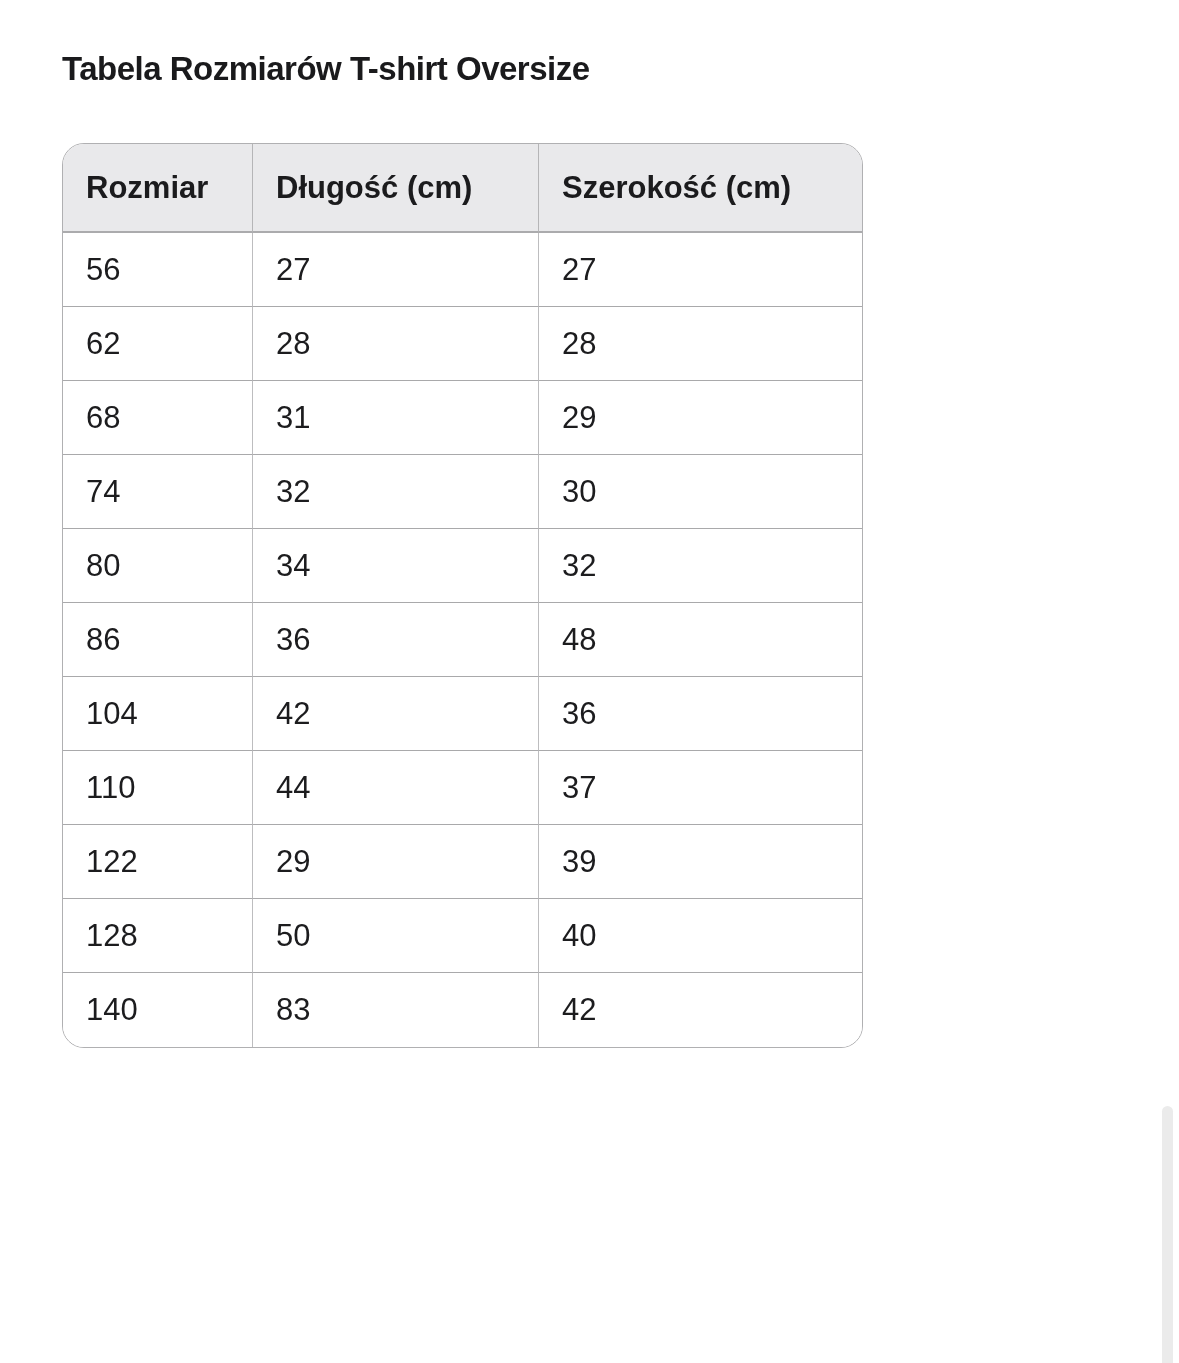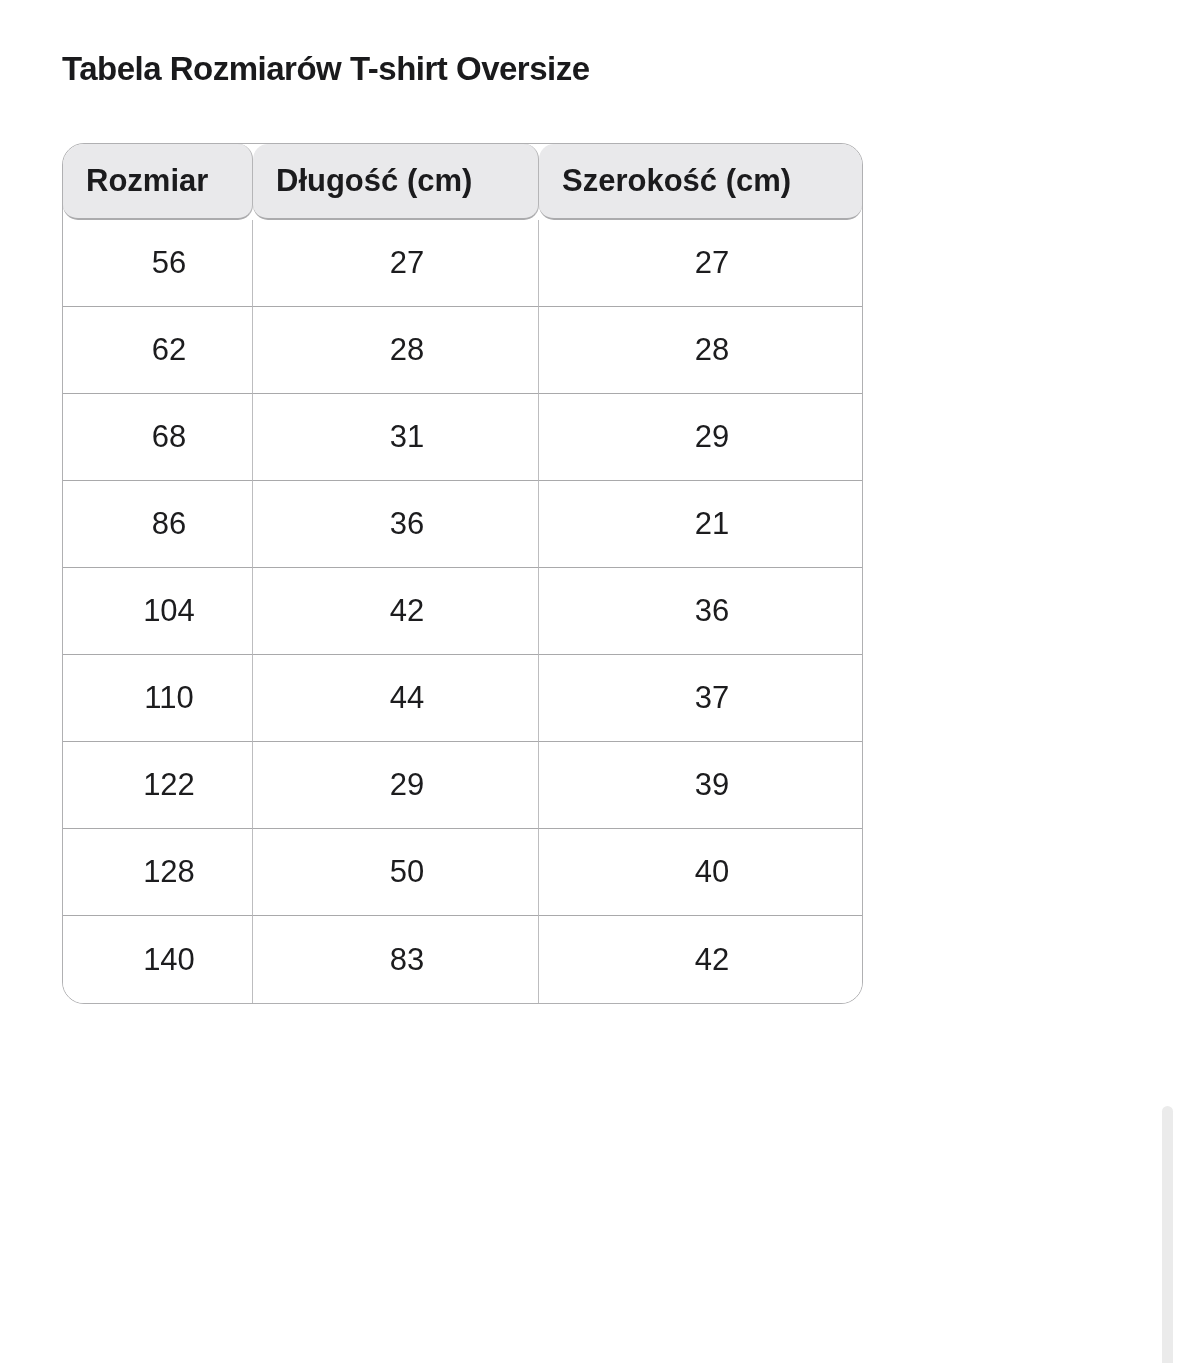--- a/index.html
+++ b/index.html
@@ -31,38 +31,37 @@
     width: 100%;
     border-collapse: separate;
     border-spacing: 0;
     table-layout: fixed;
   }
   table.size-table col.c1 { width: 190px; }
   table.size-table col.c2 { width: 286px; }
   table.size-table col.c3 { width: 323px; }
   table.size-table th {
     background: #e9e9eb;
-    height: 76px;
+    height: 89px;
     font-size: 31px;
     font-weight: 700;
     color: #1b1b1d;
     text-align: left;
     vertical-align: middle;
     padding-left: 23px;
     border-bottom: 2px solid #ababad;
     border-right: 1px solid #b5b5b7;
-    border-radius: 15px;
   }
   table.size-table th:last-child { border-right: none; }
   table.size-table td {
-    height: 87px;
+    height: 74px;
     font-size: 31px;
     font-weight: 400;
     color: #1c1c1e;
-    text-align: center;
+    text-align: left;
     vertical-align: middle;
     padding-left: 23px;
     border-bottom: 1px solid #a9a9ab;
     border-right: 1px solid #bdbdbf;
     background: #ffffff;
   }
   table.size-table td:last-child { border-right: none; }
   table.size-table tr:last-child td { border-bottom: none; }
   .scrollbar-thumb {
     position: absolute;
@@ -101,23 +100,33 @@
           <td>62</td>
           <td>28</td>
           <td>28</td>
         </tr>
         <tr>
           <td>68</td>
           <td>31</td>
           <td>29</td>
         </tr>
         <tr>
+          <td>74</td>
+          <td>32</td>
+          <td>30</td>
+        </tr>
+        <tr>
+          <td>80</td>
+          <td>34</td>
+          <td>32</td>
+        </tr>
+        <tr>
           <td>86</td>
           <td>36</td>
-          <td>21</td>
+          <td>48</td>
         </tr>
         <tr>
           <td>104</td>
           <td>42</td>
           <td>36</td>
         </tr>
         <tr>
           <td>110</td>
           <td>44</td>
           <td>37</td>

